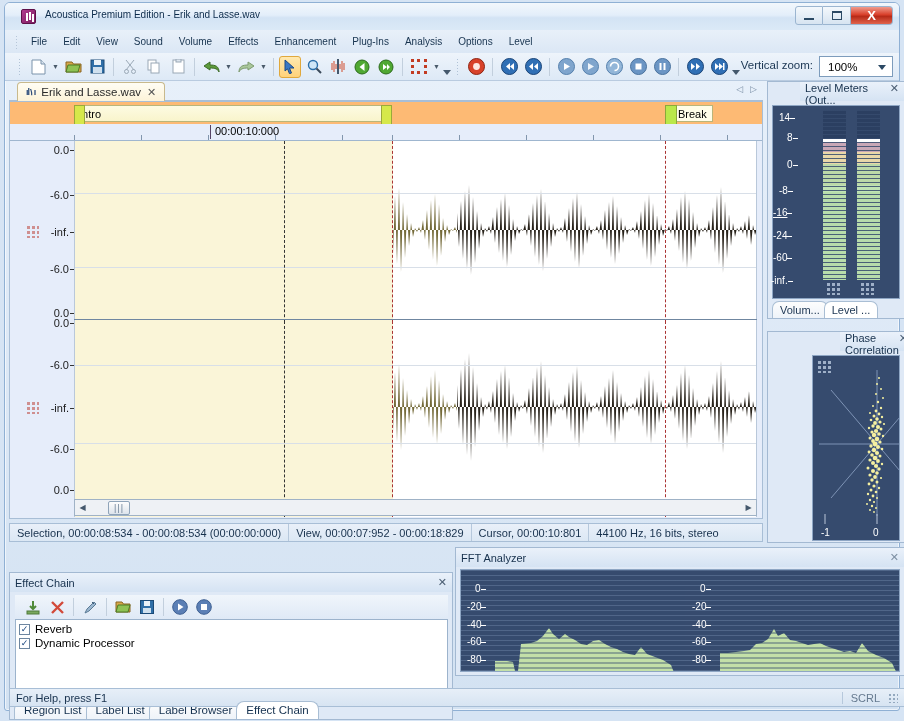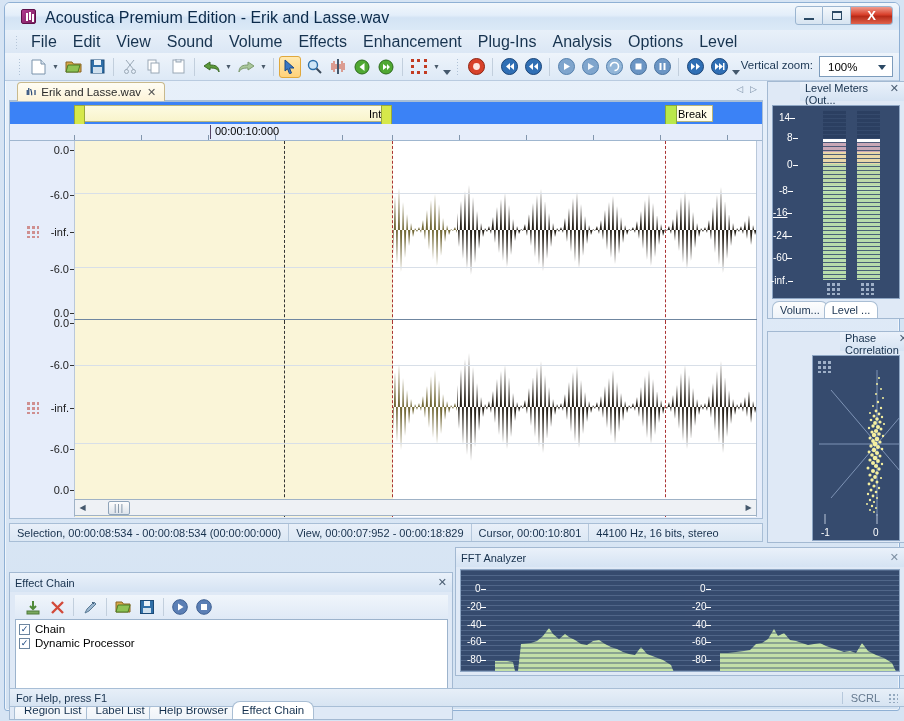--- a/index.html
+++ b/index.html
@@ -22,21 +22,21 @@
     border-radius:6px 6px 3px 3px;
     box-shadow:0 0 0 1px rgba(255,255,255,.6) inset;
   }
   
   .titlebar {
     position:absolute; left:0; top:0; width:100%; height:27px;
     border-radius:5px 5px 0 0;
     background:linear-gradient(180deg,#f2f7fc 0%,#e3eefa 45%,#d3e3f4 55%,#dbe9f7 100%);
   }
   .titlebar .ttext {
-    position:absolute; left:40px; top:6px; font-size:16px; color:#0b2a4a;
+    position:absolute; left:40px; top:6px; font-size:10px; color:#0b2a4a;
     white-space:nowrap;
   }
   .appicon {
     position:absolute; left:16px; top:6px; width:15px; height:15px;
     background:linear-gradient(135deg,#b23b8f,#7b1d60);
     border:1px solid #5e1049; border-radius:2px;
   }
   .appicon::after{
     content:""; position:absolute; left:4px; top:3px; width:2px; height:8px;
     background:#fff; box-shadow:3px -1px 0 #fff, 6px 1px 0 #fff;
@@ -59,21 +59,21 @@
   .glyph-max{display:block;width:10px;height:9px;border:1px solid #2b4964;border-top-width:2px;}
   
   .menubar {
     position:absolute; left:0; top:27px; width:100%; height:23px;
     background:linear-gradient(180deg,#e8f0f9,#dbe7f5);
     display:flex; align-items:center; padding-left:10px;
   }
   .menubar .grip{width:3px;height:14px;margin-right:5px;
     background-image:radial-gradient(#b6c6d8 40%, transparent 41%);
     background-size:3px 3px;}
-  .menuitem { padding:3px 8px; font-size:16px; color:#17334f; cursor:default;}
+  .menuitem { padding:3px 8px; font-size:10px; color:#17334f; cursor:default;}
   
   .toolbar {
     position:absolute; left:0; top:50px; width:100%; height:28px;
     background:linear-gradient(180deg,#eef4fb,#dde9f6);
     display:flex; align-items:center; padding-left:8px;
     border-bottom:1px solid #b9cbe0;
   }
   .tgrip{width:3px;height:18px;margin:0 5px;
     background-image:radial-gradient(#b0c2d6 40%, transparent 41%);
     background-size:3px 3px;}
@@ -112,21 +112,21 @@
   }
   .wavicon{color:#2b4a7a;font-size:9px;letter-spacing:-1px;font-weight:bold;}
   .tabx{color:#555;font-size:11px;}
   .navarrows{position:absolute;right:6px;top:3px;display:flex;gap:7px;}
   .navarrows span{color:#7b8fa6;font-size:9px;}
   
   .editor{
     position:absolute;left:4px;top:98px;width:754px;height:418px;
     background:#e6edfa;border:1px solid #a8bed6;
   }
-  .rulerband{position:absolute;left:0;top:0;width:100%;height:22px;background:#3b82f6;text-align:right;}
+  .rulerband{position:absolute;left:0;top:0;width:100%;height:22px;background:#fdba74;}
   .region-intro{
     position:absolute;left:64px;top:3px;width:318px;height:17px;
     background:linear-gradient(180deg,#fdfbe2,#f9f4cc);
     border:1px solid #b9b57a;font-size:11px;padding-left:4px;line-height:16px;
   }
   .region-intro::before{
     content:"";position:absolute;left:-1px;top:-1px;width:9px;height:24px;
     background:#d6e84a;border:1px solid #9aa93a;
     clip-path:polygon(0 0,100% 0,100% 72%,50% 100%,0 72%);
   }
@@ -776,32 +776,32 @@
           <svg width="16" height="16" viewBox="0 0 16 16">
               <circle cx="8" cy="8" r="7.3" fill="#5b7fb5" stroke="#3d5f92"></circle>
               <rect x="5" y="5" width="6" height="6" fill="#fff"></rect>
             </svg>
         </div>
       </div>
 
       <div class="fxlist">
         <div class="fxrow">
           <span class="chk">✓</span>
-          <span>Chain</span>
+          <span>Reverb</span>
         </div>
         <div class="fxrow">
           <span class="chk">✓</span>
           <span>Dynamic Processor</span>
         </div>
       </div>
 
       <div class="fxtabs">
         <div class="fxtab">Region List</div>
         <div class="fxtab">Label List</div>
-        <div class="fxtab">Help Browser</div>
+        <div class="fxtab">Label Browser</div>
         <div class="fxtab active">Effect Chain</div>
       </div>
     </div>
 
     <div class="fftpanel">
       <div class="ph" style="height:19px;background:linear-gradient(180deg,#eaf1fa,#d5e3f3);display:flex;align-items:center;padding:0 5px;font-size:11px;color:#16304c;">
         <span>FFT Analyzer</span>
         <span class="x" style="margin-left:auto;color:#7d8fa2;">✕</span>
       </div>
       <div class="fftbody">

